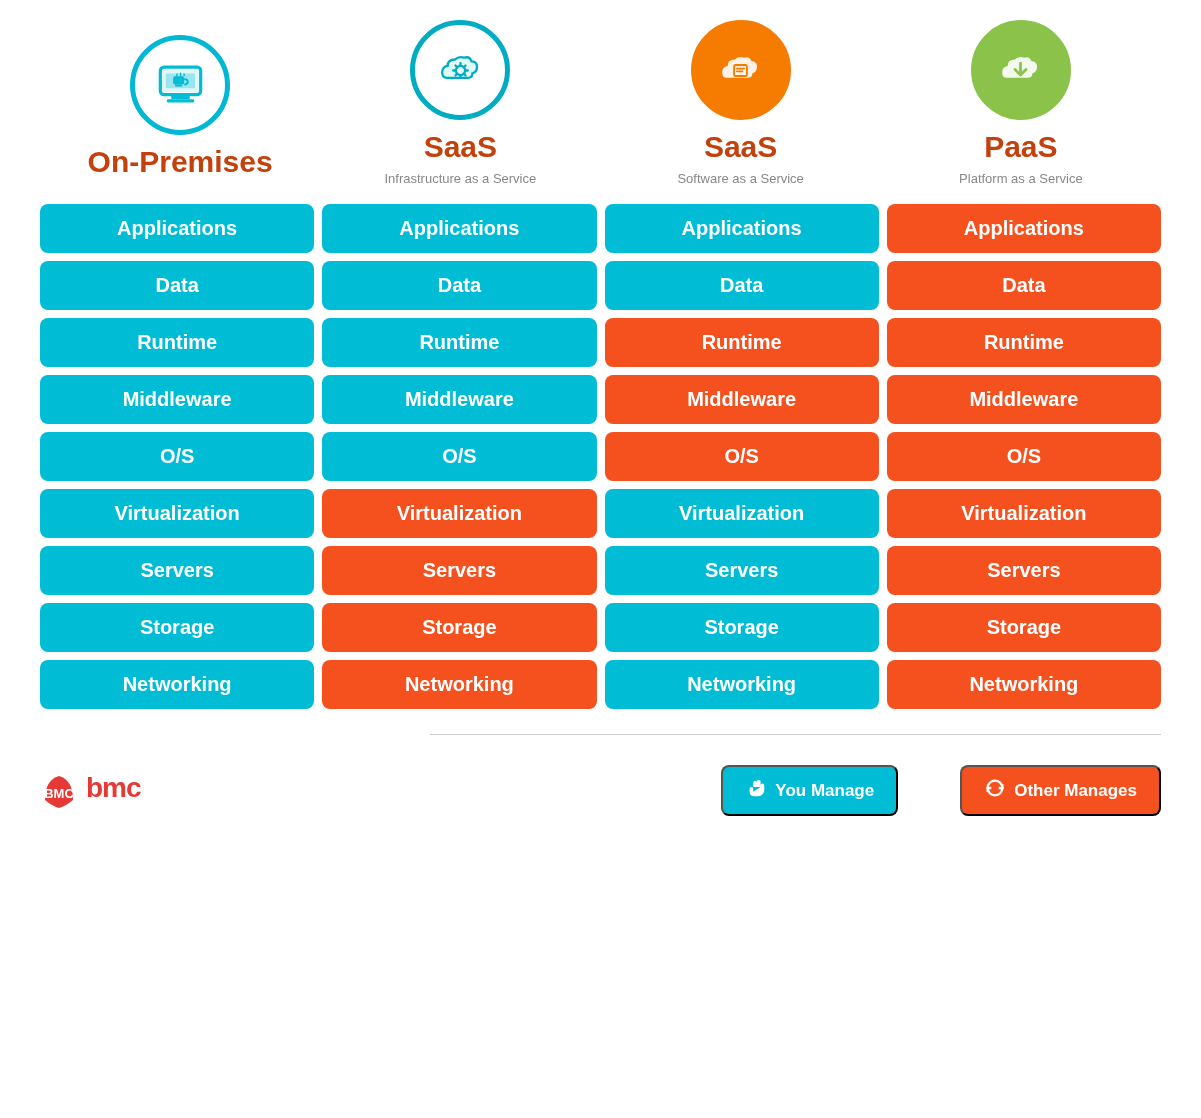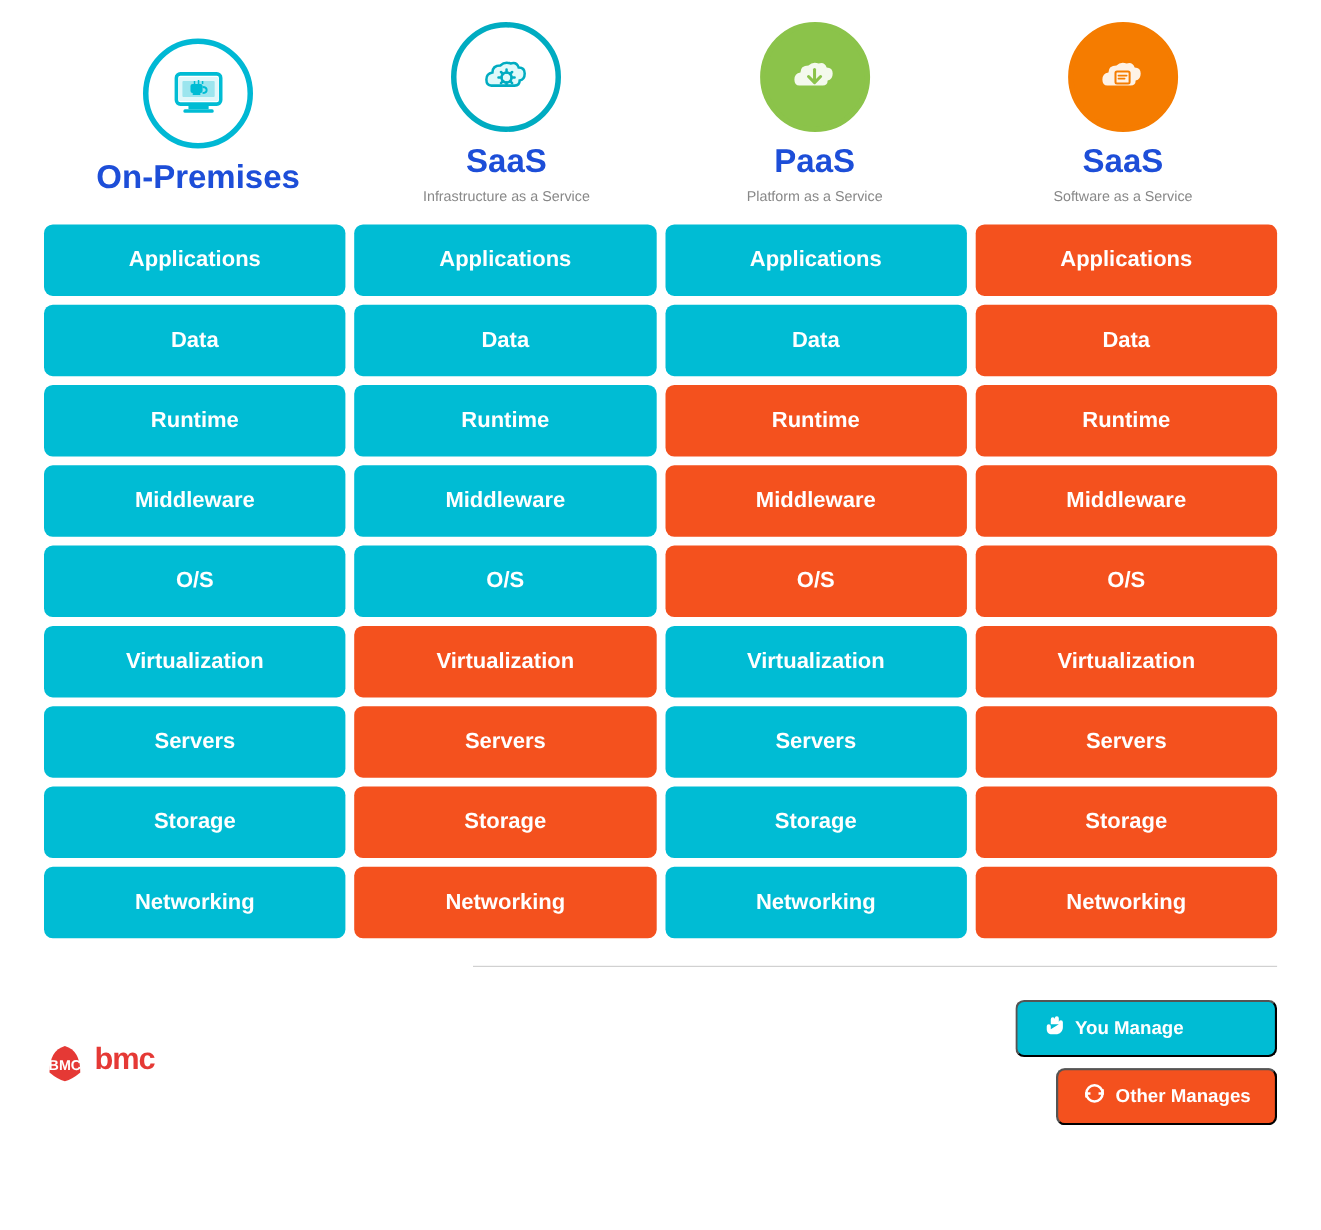--- a/index.html
+++ b/index.html
@@ -57,21 +57,21 @@
       background: #8bc34a;
     }
     .icon-circle.orange {
       border-color: #f57c00;
       background: #f57c00;
     }
 
     .col-title {
       font-size: 30px;
       font-weight: 800;
-      color: #1d4ed8;
+      color: #c2410c;
       line-height: 1.1;
     }
 
     .col-subtitle {
       font-size: 13px;
       color: #888;
       text-align: center;
       margin-top: 8px;
     }
 
@@ -79,21 +79,21 @@
     .grid-table {
       display: flex;
       flex-direction: column;
       gap: 8px;
       padding: 0 10px;
     }
 
     .grid-row {
       display: flex;
       gap: 8px;
-      height: 65px;
+      height: 49px;
     }
 
     .cell {
       flex: 1;
       border-radius: 8px;
       display: flex;
       align-items: center;
       justify-content: center;
       font-size: 20px;
       font-weight: 700;
@@ -196,46 +196,46 @@
 
           <circle cx="30" cy="30" r="5" stroke="#00acc1" stroke-width="2.5" fill="none"></circle>
           <path d="M30 22 L30 25 M30 35 L30 38 M22 30 L25 30 M35 30 L38 30 M24.5 24.5 L26.6 26.6 M33.4 33.4 L35.5 35.5 M24.5 35.5 L26.6 33.4 M33.4 26.6 L35.5 24.5" stroke="#00acc1" stroke-width="2.5" stroke-linecap="round"></path>
         </svg>
       </div>
       <span class="col-title">SaaS</span>
       <span class="col-subtitle">Infrastructure as a Service</span>
     </div>
 
     <div class="column-header">
-      <div class="icon-circle green">
-        <svg class="icon-svg" viewBox="0 0 60 60" fill="none" xmlns="http://www.w3.org/2000/svg">
-
-          <path d="M15 38 Q10 38 10 32 Q10 26 16 25 Q16 18 24 18 Q28 14 34 16 Q40 14 42 20 Q48 20 48 26 Q48 32 43 33 Q43 38 38 38 Z" fill="white" opacity="0.9"></path>
-
-          <line x1="30" y1="22" x2="30" y2="34" stroke="#8bc34a" stroke-width="3" stroke-linecap="round"></line>
-          <polyline points="24,29 30,35 36,29" stroke="#8bc34a" stroke-width="3" stroke-linecap="round" stroke-linejoin="round" fill="none"></polyline>
-        </svg>
-      </div>
-      <span class="col-title">PaaS</span>
-      <span class="col-subtitle">Platform as a Service</span>
-    </div>
-
-    <div class="column-header">
       <div class="icon-circle orange">
         <svg class="icon-svg" viewBox="0 0 60 60" fill="none" xmlns="http://www.w3.org/2000/svg">
 
           <path d="M15 38 Q10 38 10 32 Q10 26 16 25 Q16 18 24 18 Q28 14 34 16 Q40 14 42 20 Q48 20 48 26 Q48 32 43 33 Q43 38 38 38 Z" fill="white" opacity="0.9"></path>
 
           <rect x="23" y="24" width="14" height="12" rx="1.5" fill="none" stroke="#f57c00" stroke-width="2"></rect>
           <line x1="26" y1="28" x2="34" y2="28" stroke="#f57c00" stroke-width="1.8" stroke-linecap="round"></line>
           <line x1="26" y1="31" x2="32" y2="31" stroke="#f57c00" stroke-width="1.8" stroke-linecap="round"></line>
         </svg>
       </div>
       <span class="col-title">SaaS</span>
       <span class="col-subtitle">Software as a Service</span>
+    </div>
+
+    <div class="column-header">
+      <div class="icon-circle green">
+        <svg class="icon-svg" viewBox="0 0 60 60" fill="none" xmlns="http://www.w3.org/2000/svg">
+
+          <path d="M15 38 Q10 38 10 32 Q10 26 16 25 Q16 18 24 18 Q28 14 34 16 Q40 14 42 20 Q48 20 48 26 Q48 32 43 33 Q43 38 38 38 Z" fill="white" opacity="0.9"></path>
+
+          <line x1="30" y1="22" x2="30" y2="34" stroke="#8bc34a" stroke-width="3" stroke-linecap="round"></line>
+          <polyline points="24,29 30,35 36,29" stroke="#8bc34a" stroke-width="3" stroke-linecap="round" stroke-linejoin="round" fill="none"></polyline>
+        </svg>
+      </div>
+      <span class="col-title">PaaS</span>
+      <span class="col-subtitle">Platform as a Service</span>
     </div>
   </div>
 
   <div class="grid-table" id="grid-table">
   <div class="grid-row">
         <div class="cell cyan">Applications</div>
         <div class="cell cyan">Applications</div>
         <div class="cell cyan">Applications</div>
         <div class="cell orange">Applications</div>
       </div>
@@ -294,21 +294,21 @@
     <div class="footer-area">
 
       <div class="bmc-logo">
         <svg width="38" height="38" viewBox="0 0 38 38">
           <path d="M5 28 Q5 8 19 4 Q33 8 33 28 Q26 34 19 36 Q12 34 5 28Z" fill="#e53935"></path>
           <text x="19" y="26" text-anchor="middle" fill="white" font-size="13" font-weight="bold" font-family="Arial">BMC</text>
         </svg>
         <span class="bmc-text">bmc</span>
       </div>
 
-      <div style="display:flex; gap:10px;flex-direction:column;">
+      <div style="display:flex; gap:25px;">
         <button class="legend-btn cyan">
           <span class="legend-icon">
             <svg width="22" height="22" viewBox="0 0 24 24" fill="white">
               <path d="M9 11V6a2 2 0 0 1 4 0v5m0 0V5a2 2 0 0 1 4 0v6m0 0v-2a2 2 0 0 1 4 0v5c0 4-3 7-7 7H10c-3 0-5-2-5-5v-3a2 2 0 0 1 4 0v3"></path>
             </svg>
           </span>
           <span>You Manage</span>
         </button>
         <button class="legend-btn orange">
           <span class="legend-icon">

